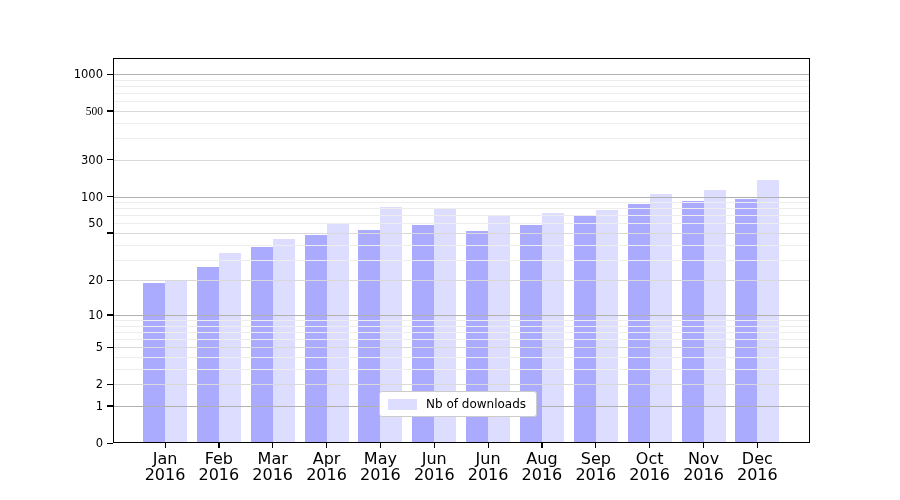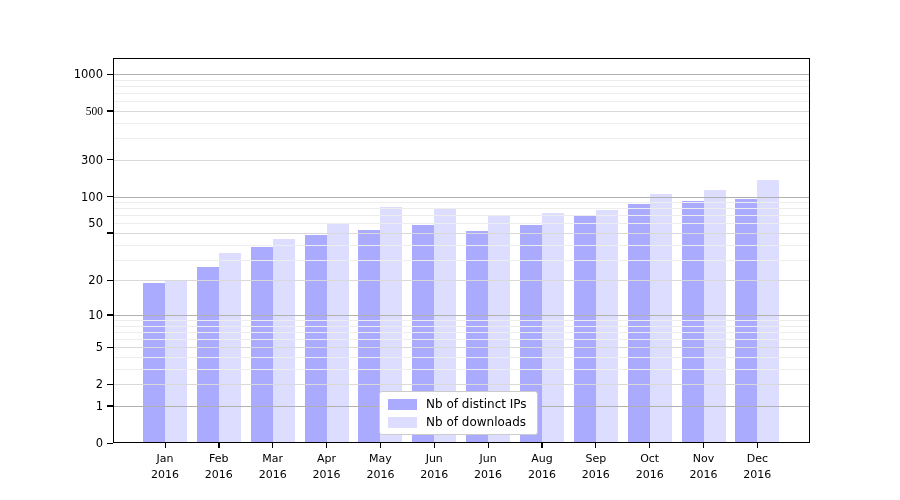--- a/index.html
+++ b/index.html
@@ -77,21 +77,21 @@
     height: 5px;
     background: #000000;
     top: 443px;
     z-index: 7;
   }
   .xtick-label {
     position: absolute;
     top: 451px;
     width: 60px;
     text-align: center;
-    font-size: 11px;
+    font-size: 16px;
     line-height: 16px;
     color: #000000;
   }
   #legend {
     position: absolute;
     left: 379px;
     top: 391px;
     background: #ffffff;
     border: 1px solid #cccccc;
     border-radius: 3px;
@@ -172,24 +172,20 @@
       <div class="gridline" style="top: 174.999px; background: rgb(217, 217, 217);"></div>
       <div class="gridline" style="top: 138.504px; background: rgb(176, 176, 176);"></div>
       <div class="gridline" style="top: 101.748px; background: rgb(217, 217, 217);"></div>
       <div class="gridline" style="top: 52.968px; background: rgb(217, 217, 217);"></div>
       <div class="gridline" style="top: 16px; background: rgb(176, 176, 176);"></div>
     </div>
   <div id="plot-border"></div>
 
   <div id="legend">
     <div class="legend-item">
-      <span class="legend-swatch" id="swatch-0" style="background: rgb(170, 170, 255);"></span>
-      <span class="legend-label">Nb of distinct IPs</span>
-    </div>
-    <div class="legend-item">
       <span class="legend-swatch" id="swatch-1" style="background: rgb(221, 221, 255);"></span>
       <span class="legend-label">Nb of downloads</span>
     </div>
   </div>
 <div class="ytick-mark" style="top: 442.5px;"></div>
     <div class="ytick-label" style="top: 436px;">0</div>
     <div class="ytick-mark" style="top: 405.479px;"></div>
     <div class="ytick-label" style="top: 398.979px;">1</div>
     <div class="ytick-mark" style="top: 383.823px;"></div>
     <div class="ytick-label" style="top: 377.323px;">2</div>

